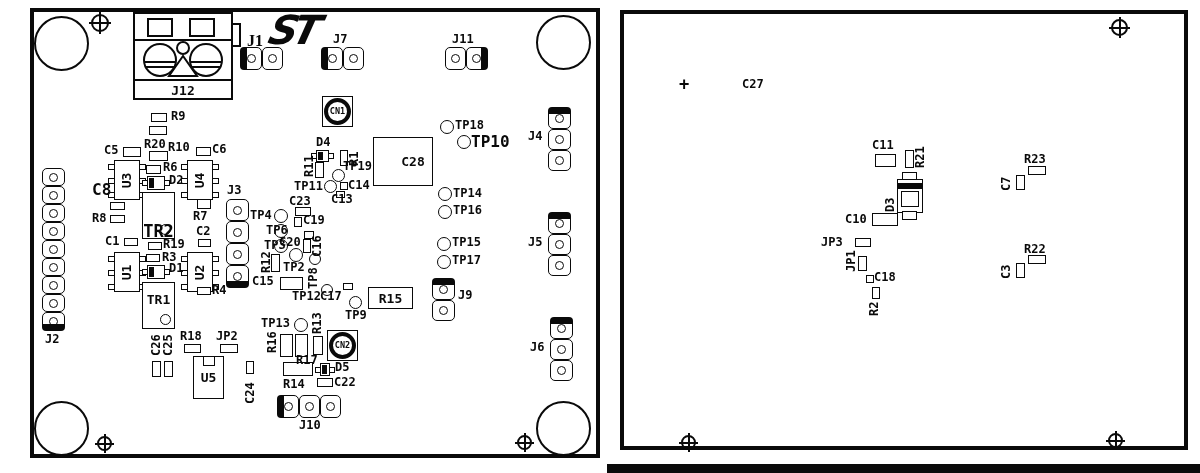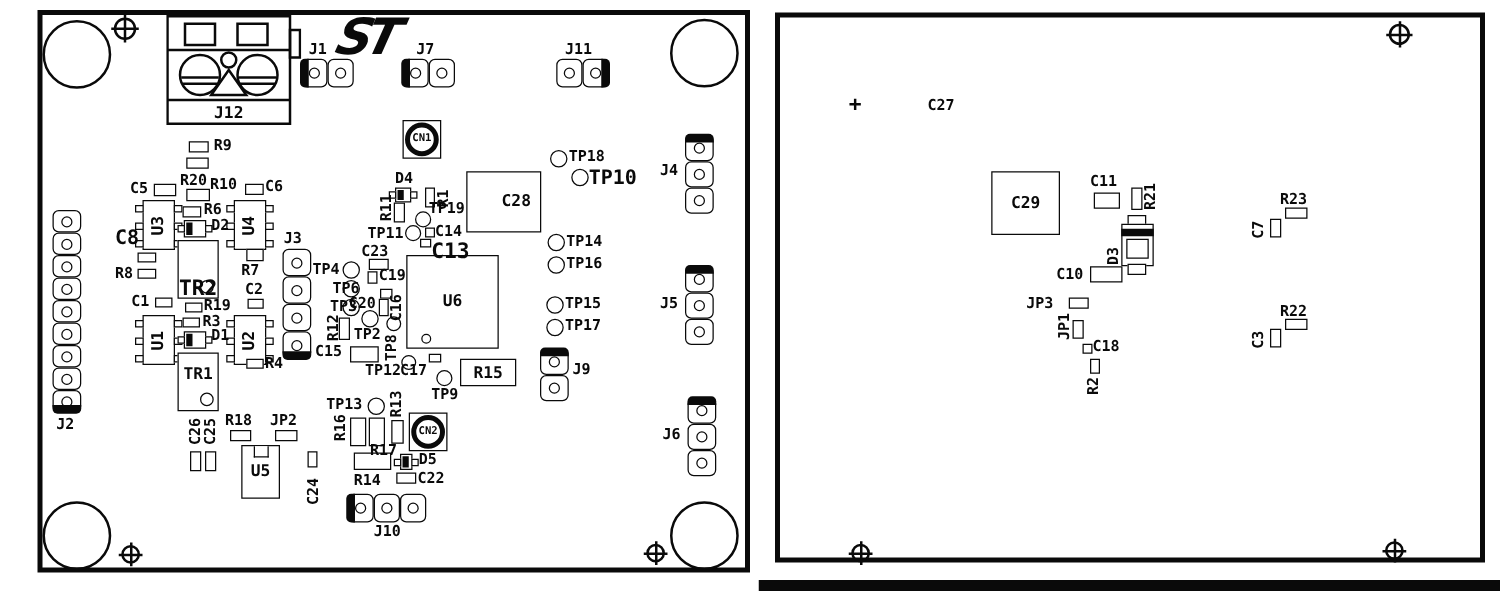--- a/index.html
+++ b/index.html
@@ -262,32 +262,25 @@
       <span class="txt" style="font-size: 17px; display: inline-block; margin-top: 20px;">TR2</span>
     </div>
     <div class="abs" style="left: 142px; top: 282px; width: 33px; height: 47px; border: 1.8px solid rgb(10, 10, 10); background: rgb(255, 255, 255); display: flex; align-items: flex-start; justify-content: center; padding-top: 10px;">
       <div class="abs" style="right: 3px; bottom: 3px; width: 11px; height: 11px; border: 1.5px solid rgb(10, 10, 10); border-radius: 50%;"></div>
       <span class="txt" style="font-size: 13px; display: inline-block;">TR1</span>
     </div>
     <div class="abs" style="left: 193px; top: 356px; width: 31px; height: 43px; border: 1.8px solid rgb(10, 10, 10); background: rgb(255, 255, 255); display: flex; align-items: center; justify-content: center;">
       <div class="abs" style="left: 50%; top: 0px; width: 12px; height: 9px; margin-left: -6px; border-right: 1.5px solid rgb(10, 10, 10); border-bottom: 1.5px solid rgb(10, 10, 10); border-left: 1.5px solid rgb(10, 10, 10); border-image: initial; border-top: none; background: rgb(255, 255, 255);"></div>
       <span class="txt" style="font-size: 13px; display: inline-block;">U5</span>
     </div>
-    <div class="abs" style="left: 325px; top: 204px; width: 74px; height: 75px; border: 1.8px solid rgb(10, 10, 10); background: rgb(255, 255, 255); display: flex; align-items: center; justify-content: center;">
-      <div class="abs" style="left: 11px; bottom: 3px; width: 8px; height: 8px; border: 1.4px solid rgb(10, 10, 10); border-radius: 50%;"></div>
-      <span class="txt" style="font-size: 13px; display: inline-block;">U6</span>
-    </div>
     <div class="abs" style="left: 373px; top: 137px; width: 60px; height: 49px; border: 1.8px solid rgb(10, 10, 10); background: rgb(255, 255, 255); display: flex; align-items: center; justify-content: center; padding-left: 20px;">
       <span class="txt" style="font-size: 13px; display: inline-block;">C28</span>
     </div>
     <div class="abs" style="left: 368px; top: 287px; width: 45px; height: 22px; border: 1.8px solid rgb(10, 10, 10); background: rgb(255, 255, 255); display: flex; align-items: center; justify-content: center;">
       <span class="txt" style="font-size: 13px; display: inline-block;">R15</span>
-    </div>
-    <div class="abs" style="left: 793px; top: 137px; width: 55px; height: 51px; border: 1.8px solid rgb(10, 10, 10); background: rgb(255, 255, 255); display: flex; align-items: center; justify-content: center;">
-      <span class="txt" style="font-size: 13px; display: inline-block;">C29</span>
     </div>
     <div class="abs" style="left: 274px; top: 209px; width: 14px; height: 14px; border: 1.8px solid rgb(10, 10, 10); border-radius: 50%; background: rgb(255, 255, 255);"></div>
     <div class="abs" style="left: 274px; top: 224px; width: 14px; height: 14px; border: 1.8px solid rgb(10, 10, 10); border-radius: 50%; background: rgb(255, 255, 255);"></div>
     <div class="abs" style="left: 274px; top: 239px; width: 14px; height: 14px; border: 1.8px solid rgb(10, 10, 10); border-radius: 50%; background: rgb(255, 255, 255);"></div>
     <div class="abs" style="left: 289px; top: 248px; width: 14px; height: 14px; border: 1.8px solid rgb(10, 10, 10); border-radius: 50%; background: rgb(255, 255, 255);"></div>
     <div class="abs" style="left: 309px; top: 253px; width: 12px; height: 12px; border: 1.8px solid rgb(10, 10, 10); border-radius: 50%; background: rgb(255, 255, 255);"></div>
     <div class="abs" style="left: 321px; top: 284px; width: 12px; height: 12px; border: 1.8px solid rgb(10, 10, 10); border-radius: 50%; background: rgb(255, 255, 255);"></div>
     <div class="abs" style="left: 349px; top: 296px; width: 13px; height: 13px; border: 1.8px solid rgb(10, 10, 10); border-radius: 50%; background: rgb(255, 255, 255);"></div>
     <div class="abs" style="left: 294px; top: 318px; width: 14px; height: 14px; border: 1.8px solid rgb(10, 10, 10); border-radius: 50%; background: rgb(255, 255, 255);"></div>
     <div class="abs" style="left: 332px; top: 169px; width: 13px; height: 13px; border: 1.8px solid rgb(10, 10, 10); border-radius: 50%; background: rgb(255, 255, 255);"></div>
@@ -368,21 +361,21 @@
     <div class="abs" style="left: 905px; top: 150px; width: 9px; height: 18px; border: 1.6px solid rgb(10, 10, 10); background: rgb(255, 255, 255);"></div>
     <div class="abs" style="left: 872px; top: 213px; width: 26px; height: 13px; border: 1.6px solid rgb(10, 10, 10); background: rgb(255, 255, 255);"></div>
     <div class="abs" style="left: 855px; top: 238px; width: 16px; height: 9px; border: 1.6px solid rgb(10, 10, 10); background: rgb(255, 255, 255);"></div>
     <div class="abs" style="left: 858px; top: 256px; width: 9px; height: 15px; border: 1.6px solid rgb(10, 10, 10); background: rgb(255, 255, 255);"></div>
     <div class="abs" style="left: 866px; top: 275px; width: 8px; height: 8px; border: 1.6px solid rgb(10, 10, 10); background: rgb(255, 255, 255);"></div>
     <div class="abs" style="left: 872px; top: 287px; width: 8px; height: 12px; border: 1.6px solid rgb(10, 10, 10); background: rgb(255, 255, 255);"></div>
     <div class="abs" style="left: 1028px; top: 166px; width: 18px; height: 9px; border: 1.6px solid rgb(10, 10, 10); background: rgb(255, 255, 255);"></div>
     <div class="abs" style="left: 1016px; top: 175px; width: 9px; height: 15px; border: 1.6px solid rgb(10, 10, 10); background: rgb(255, 255, 255);"></div>
     <div class="abs" style="left: 1028px; top: 255px; width: 18px; height: 9px; border: 1.6px solid rgb(10, 10, 10); background: rgb(255, 255, 255);"></div>
     <div class="abs" style="left: 1016px; top: 263px; width: 9px; height: 15px; border: 1.6px solid rgb(10, 10, 10); background: rgb(255, 255, 255);"></div>
-    <div class="abs txt" style="left: 247px; top: 33px; font-size: 12px;">J1</div>
+    <div class="abs txt" style="left: 247px; top: 33px; font-size: 16px; font-family: Liberation Serif, serif;">J1</div>
     <div class="abs txt" style="left: 333px; top: 33px; font-size: 12px;">J7</div>
     <div class="abs txt" style="left: 452px; top: 33px; font-size: 12px;">J11</div>
     <div class="abs txt" style="left: 171px; top: 110px; font-size: 12px;">R9</div>
     <div class="abs txt" style="left: 168px; top: 141px; font-size: 12px;">R10</div>
     <div class="abs txt" style="left: 144px; top: 138px; font-size: 12px;">R20</div>
     <div class="abs txt" style="left: 104px; top: 144px; font-size: 12px;">C5</div>
     <div class="abs txt" style="left: 212px; top: 143px; font-size: 12px;">C6</div>
     <div class="abs txt" style="left: 163px; top: 161px; font-size: 12px;">R6</div>
     <div class="abs txt" style="left: 169px; top: 174px; font-size: 12px;">D2</div>
     <div class="abs txt" style="left: 193px; top: 210px; font-size: 12px;">R7</div>
@@ -410,21 +403,21 @@
     <div class="abs txt" style="left: 283px; top: 378px; font-size: 12px;">R14</div>
     <div class="abs txt" style="left: 335px; top: 361px; font-size: 12px;">D5</div>
     <div class="abs txt" style="left: 334px; top: 376px; font-size: 12px;">C22</div>
     <div class="abs txt" style="left: 296px; top: 354px; font-size: 12px;">R17</div>
     <div class="abs txt" style="left: 180px; top: 330px; font-size: 12px;">R18</div>
     <div class="abs txt" style="left: 216px; top: 330px; font-size: 12px;">JP2</div>
     <div class="abs txt" style="left: 316px; top: 136px; font-size: 12px;">D4</div>
     <div class="abs txt" style="left: 343px; top: 160px; font-size: 12px;">TP19</div>
     <div class="abs txt" style="left: 294px; top: 180px; font-size: 12px;">TP11</div>
     <div class="abs txt" style="left: 348px; top: 179px; font-size: 12px;">C14</div>
-    <div class="abs txt" style="left: 345px; top: 193px; font-size: 17px;">C13</div>
+    <div class="abs txt" style="left: 331px; top: 193px; font-size: 12px;">C13</div>
     <div class="abs txt" style="left: 455px; top: 119px; font-size: 12px;">TP18</div>
     <div class="abs txt" style="left: 471px; top: 134px; font-size: 16px;">TP10</div>
     <div class="abs txt" style="left: 453px; top: 187px; font-size: 12px;">TP14</div>
     <div class="abs txt" style="left: 453px; top: 204px; font-size: 12px;">TP16</div>
     <div class="abs txt" style="left: 452px; top: 236px; font-size: 12px;">TP15</div>
     <div class="abs txt" style="left: 452px; top: 254px; font-size: 12px;">TP17</div>
     <div class="abs txt" style="left: 528px; top: 130px; font-size: 12px;">J4</div>
     <div class="abs txt" style="left: 528px; top: 236px; font-size: 12px;">J5</div>
     <div class="abs txt" style="left: 530px; top: 341px; font-size: 12px;">J6</div>
     <div class="abs txt" style="left: 458px; top: 289px; font-size: 12px;">J9</div>

